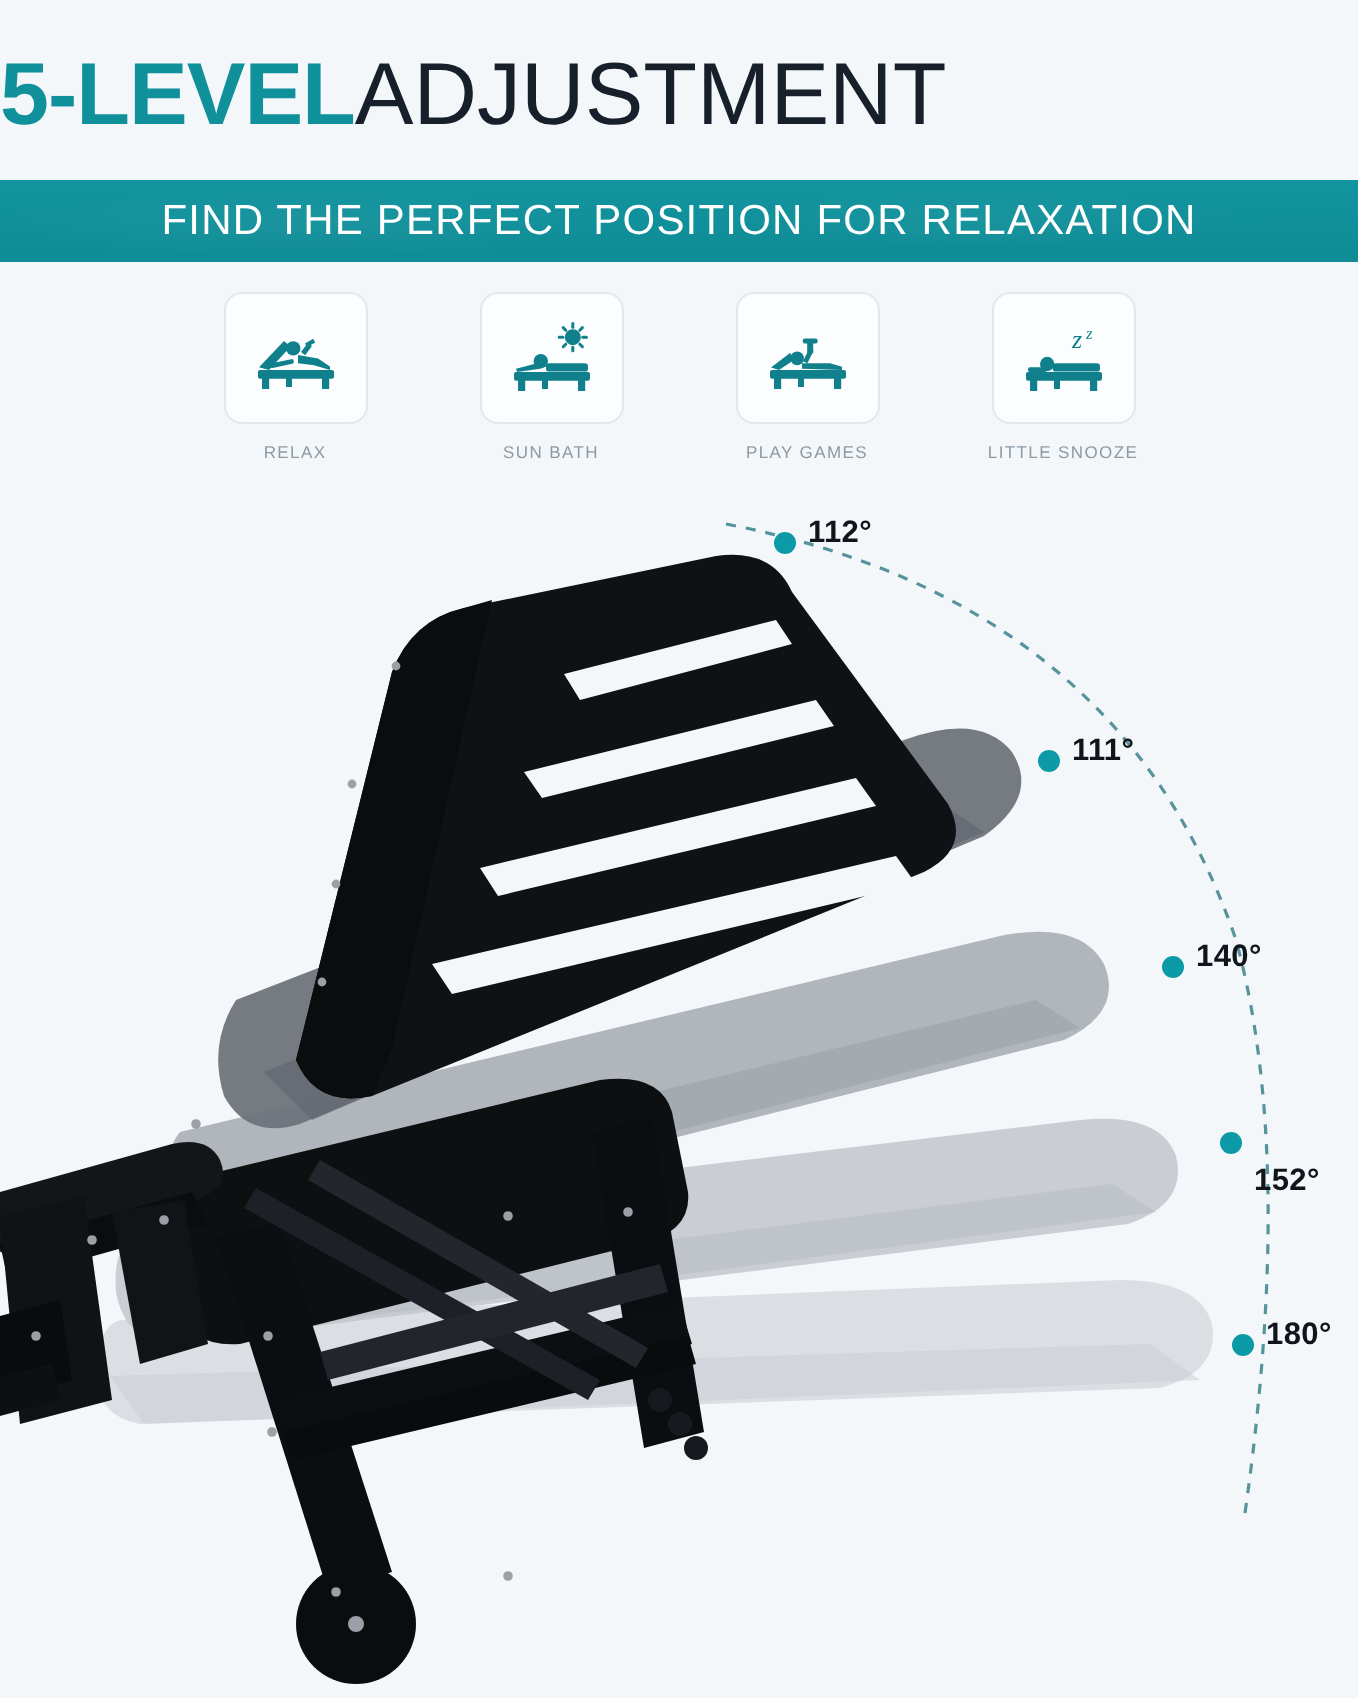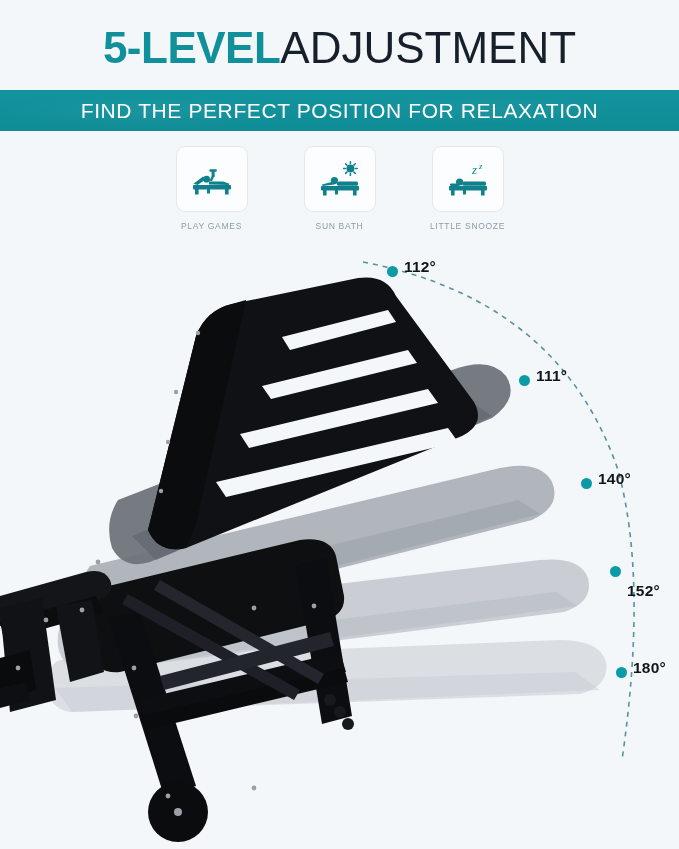--- a/index.html
+++ b/index.html
@@ -20,21 +20,21 @@
     height: 849px;
     background: #f4f7fa;
     overflow: hidden;
   }
 
   
   .headline {
     position: absolute;
     left: 0; top: 26px;
     width: 679px;
-    text-align: center;
+    text-align: left;
     white-space: nowrap;
     line-height: 1;
   }
   .headline .hl-strong {
     font-size: 44px;
     font-weight: 700;
     letter-spacing: -0.5px;
     color: #10909b;
   }
   .headline .hl-light {
@@ -136,43 +136,42 @@
   <div class="headline">
     <span class="hl-strong">5-LEVEL</span><span class="hl-light">ADJUSTMENT</span>
   </div>
 
   <div class="subbar">
     <span class="subbar-text">FIND THE PERFECT POSITION FOR RELAXATION</span>
   </div>
 
   <div class="icon-row">
 
-
-
     <div class="icon-cell">
       <div class="icon-tile">
         <span>
           <svg width="46" height="34" viewBox="0 0 46 34">
             <g fill="#10818c">
               <rect x="4" y="23" width="38" height="4.4" rx="1"></rect>
               <rect x="6" y="27" width="3.6" height="5.5"></rect>
               <rect x="36" y="27" width="3.6" height="5.5"></rect>
               <rect x="18" y="27" width="3" height="4.5"></rect>
-              <path d="M4.5 21.8 L14 14.5 L16.6 17.6 L8.5 23 Z"></path>
-              <circle cx="17.6" cy="17.2" r="3.4"></circle>
-              <path d="M20 19.6 L34 19.6 L40 21.4 L40 23 L20 22.4 Z"></path>
-              <path d="M20.5 18.6 L23.6 12.4 L25.8 13.4 L22.7 19.6 Z"></path>
-              <rect x="22.6" y="8.6" width="3" height="6"></rect>
-              <rect x="20.4" y="7.2" width="7.4" height="2.6" rx="1"></rect>
+              <path d="M4.5 21.6 L17 8.5 L20.2 11.4 L9.5 23 Z"></path>
+              <circle cx="21.6" cy="12.2" r="3.6"></circle>
+              <path d="M24 15.5 L34 17.2 L40 21.2 L40 23 L32 20.6 L24 19.6 Z"></path>
+              <path d="M25.5 14 L28.8 9.6 L31 11 L27.6 15.6 Z"></path>
+              <path d="M27.5 9.8 L31.6 7.4 L32.6 9.2 L28.6 11.5 Z"></path>
+              <rect x="10" y="18.6" width="12" height="2.4" rx="1" transform="rotate(-12 16 19.8)"></rect>
             </g>
           </svg>
         </span>
       </div>
-      <div class="icon-caption">PLAY GAMES</div>
+      <div class="icon-caption">RELAX</div>
     </div>
+
 
     <div class="icon-cell">
       <div class="icon-tile">
         <span>
           <svg width="46" height="36" viewBox="0 0 46 36">
             <g fill="#10818c">
               <circle cx="33.4" cy="7.6" r="4"></circle>
               <g stroke="#10818c" stroke-width="1.5" stroke-linecap="round">
                 <line x1="33.4" y1="0.8" x2="33.4" y2="2.6"></line>
                 <line x1="33.4" y1="12.6" x2="33.4" y2="14.4"></line>
@@ -193,20 +192,42 @@
             </g>
           </svg>
         </span>
       </div>
       <div class="icon-caption">SUN BATH</div>
     </div>
 
     <div class="icon-cell">
       <div class="icon-tile">
         <span>
+          <svg width="46" height="34" viewBox="0 0 46 34">
+            <g fill="#10818c">
+              <rect x="4" y="23" width="38" height="4.4" rx="1"></rect>
+              <rect x="6" y="27" width="3.6" height="5.5"></rect>
+              <rect x="36" y="27" width="3.6" height="5.5"></rect>
+              <rect x="18" y="27" width="3" height="4.5"></rect>
+              <path d="M4.5 21.8 L14 14.5 L16.6 17.6 L8.5 23 Z"></path>
+              <circle cx="17.6" cy="17.2" r="3.4"></circle>
+              <path d="M20 19.6 L34 19.6 L40 21.4 L40 23 L20 22.4 Z"></path>
+              <path d="M20.5 18.6 L23.6 12.4 L25.8 13.4 L22.7 19.6 Z"></path>
+              <rect x="22.6" y="8.6" width="3" height="6"></rect>
+              <rect x="20.4" y="7.2" width="7.4" height="2.6" rx="1"></rect>
+            </g>
+          </svg>
+        </span>
+      </div>
+      <div class="icon-caption">PLAY GAMES</div>
+    </div>
+
+    <div class="icon-cell">
+      <div class="icon-tile">
+        <span>
           <svg width="46" height="36" viewBox="0 0 46 36">
             <g fill="#10818c">
               <text x="27" y="13" font-family="Liberation Serif, serif" font-size="13" font-style="italic" fill="#10818c">z</text>
               <text x="34" y="8.4" font-family="Liberation Serif, serif" font-size="8.5" font-style="italic" fill="#10818c">z</text>
               <rect x="4" y="25" width="38" height="4.4" rx="1"></rect>
               <rect x="6" y="29" width="3.6" height="5.5"></rect>
               <rect x="36" y="29" width="3.6" height="5.5"></rect>
               <rect x="18" y="29" width="3" height="4.5"></rect>
               <circle cx="14.6" cy="21" r="3.6"></circle>
               <rect x="17.4" y="20.6" width="23.6" height="4.2" rx="1.6"></rect>

